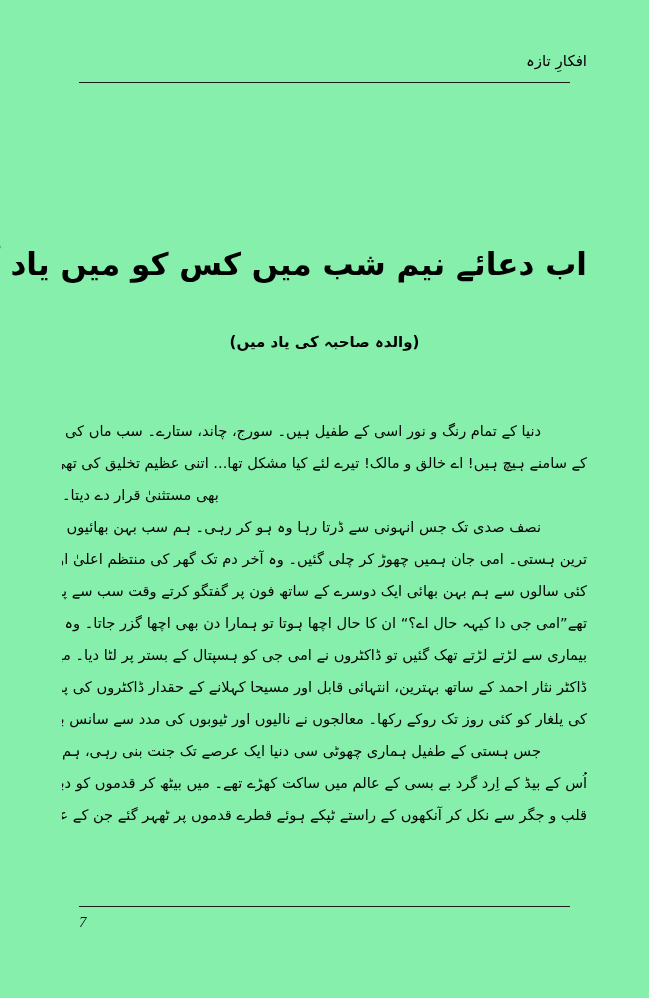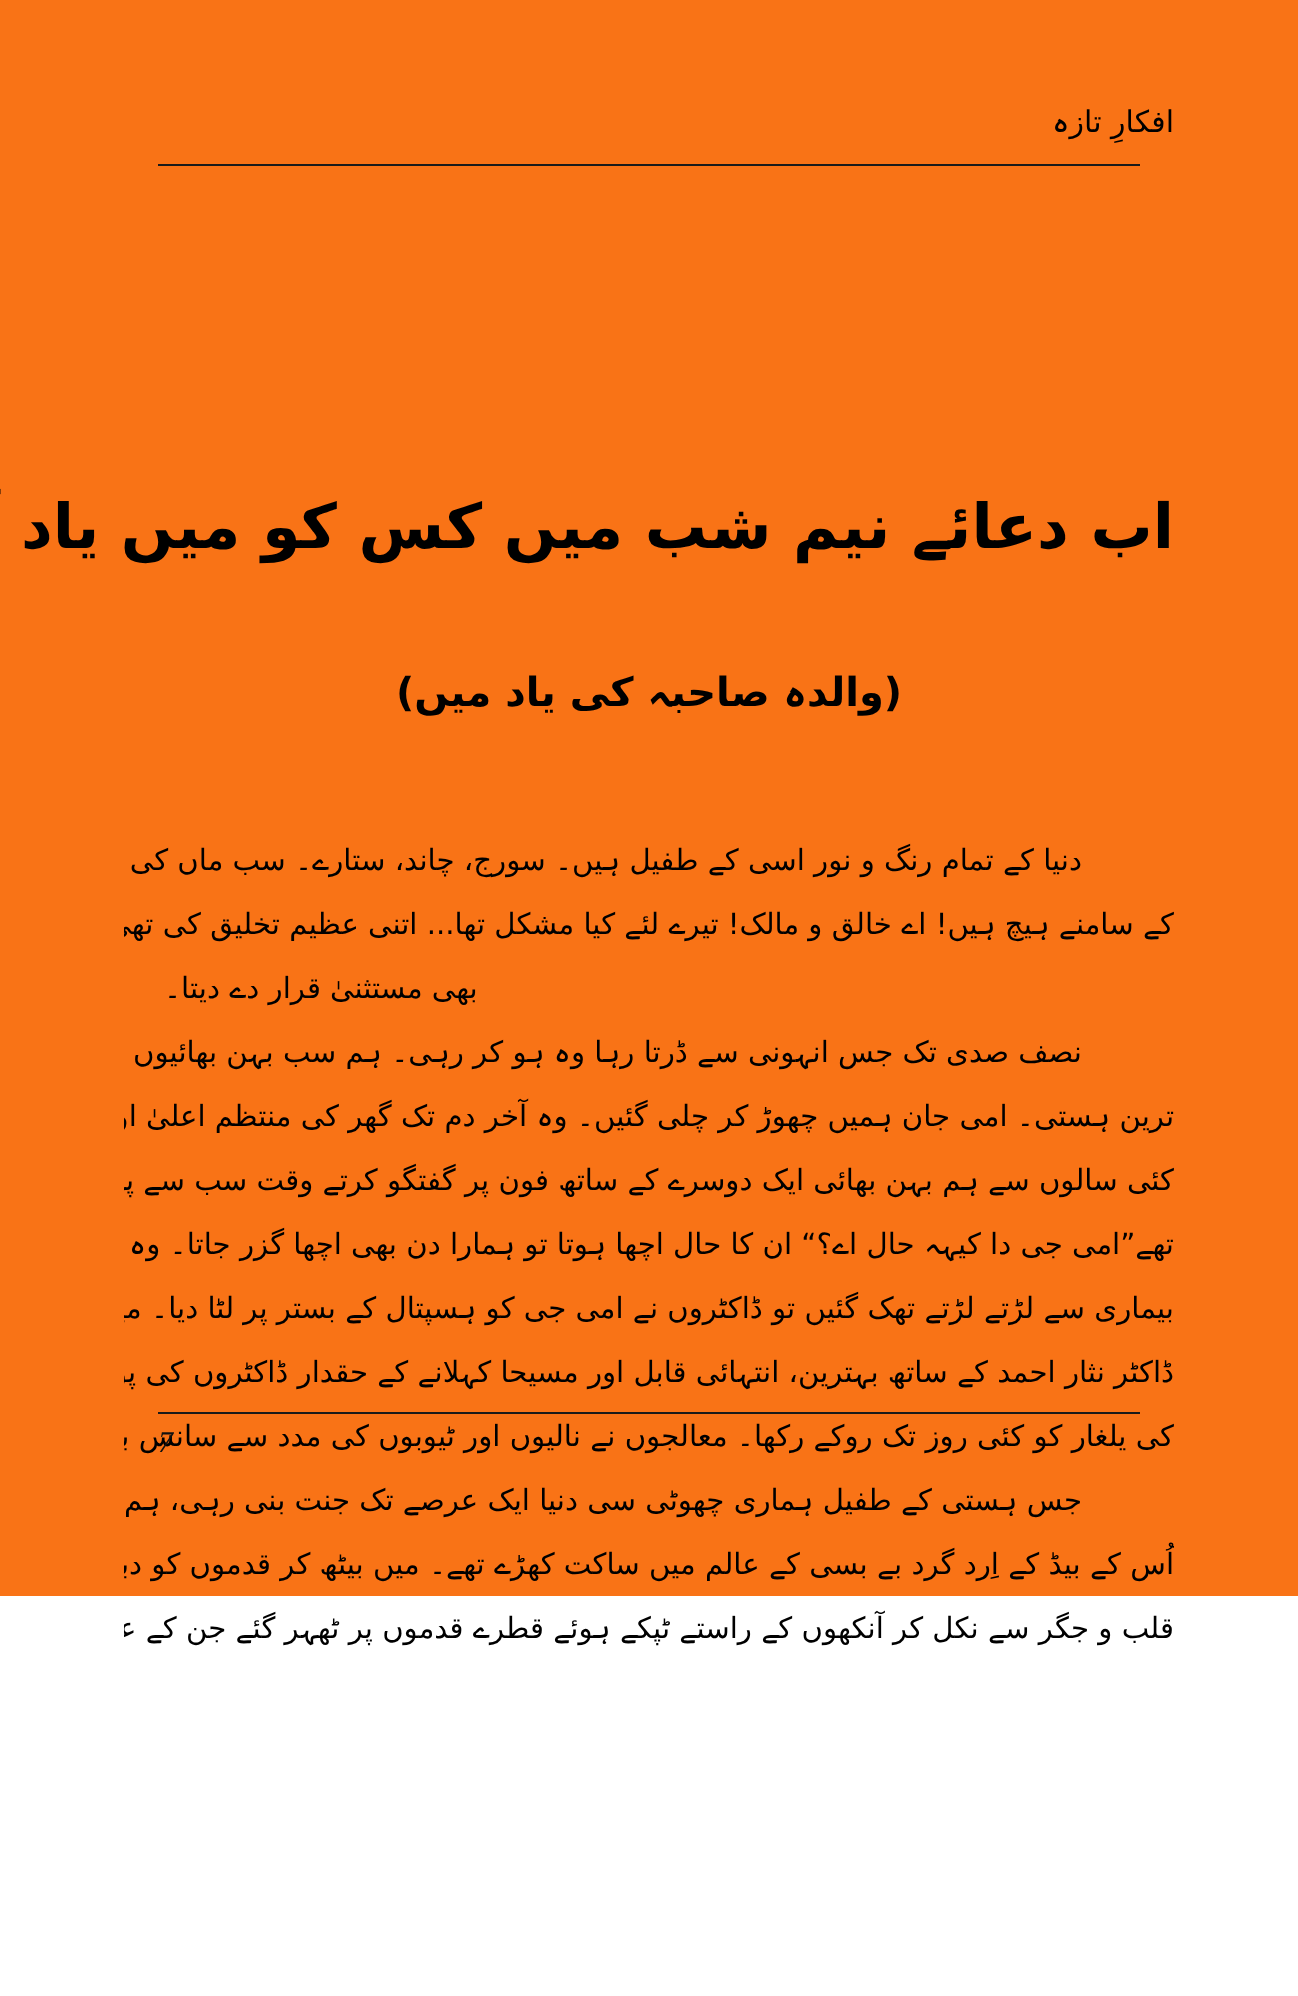--- a/index.html
+++ b/index.html
@@ -12,24 +12,24 @@
     width: 649px;
     height: 998px;
     font-family: "DejaVu Sans", "Liberation Sans", sans-serif;
     color: #000000;
     overflow: hidden;
   }
 
   .page {
     position: relative;
     width: 649px;
-    height: 798px;
+    height: 998px;
     box-sizing: border-box;
     padding: 0;
-    background: #f97316;
+    background: #86efac;
   }
 
   
   .header-zone {
     position: absolute;
     top: 52px;
     right: 62px;
     left: 62px;
     height: 38px;
   }
@@ -61,21 +61,21 @@
     direction: rtl;
     font-size: 31px;
     line-height: 1.35;
     font-weight: 700;
     white-space: nowrap;
     letter-spacing: 0.5px;
   }
   .chapter-subtitle {
     direction: rtl;
     margin-top: 46px;
-    font-size: 20px;
+    font-size: 15px;
     line-height: 1.4;
     font-weight: 600;
     white-space: nowrap;
   }
 
   
   .body-zone {
     position: absolute;
     top: 415px;
     right: 62px;
@@ -100,21 +100,20 @@
   .line.justified {
     text-align: justify;
     text-align-last: justify;
   }
   .line.indent-start {
     text-indent: 46px;
   }
   .line.last {
     text-align: left;
     text-align-last: left;
-    margin-left: 20px;
   }
   .line.center-last {
     text-align: center;
     text-align-last: center;
   }
 
   
   .footer-zone {
     position: absolute;
     bottom: 52px;

